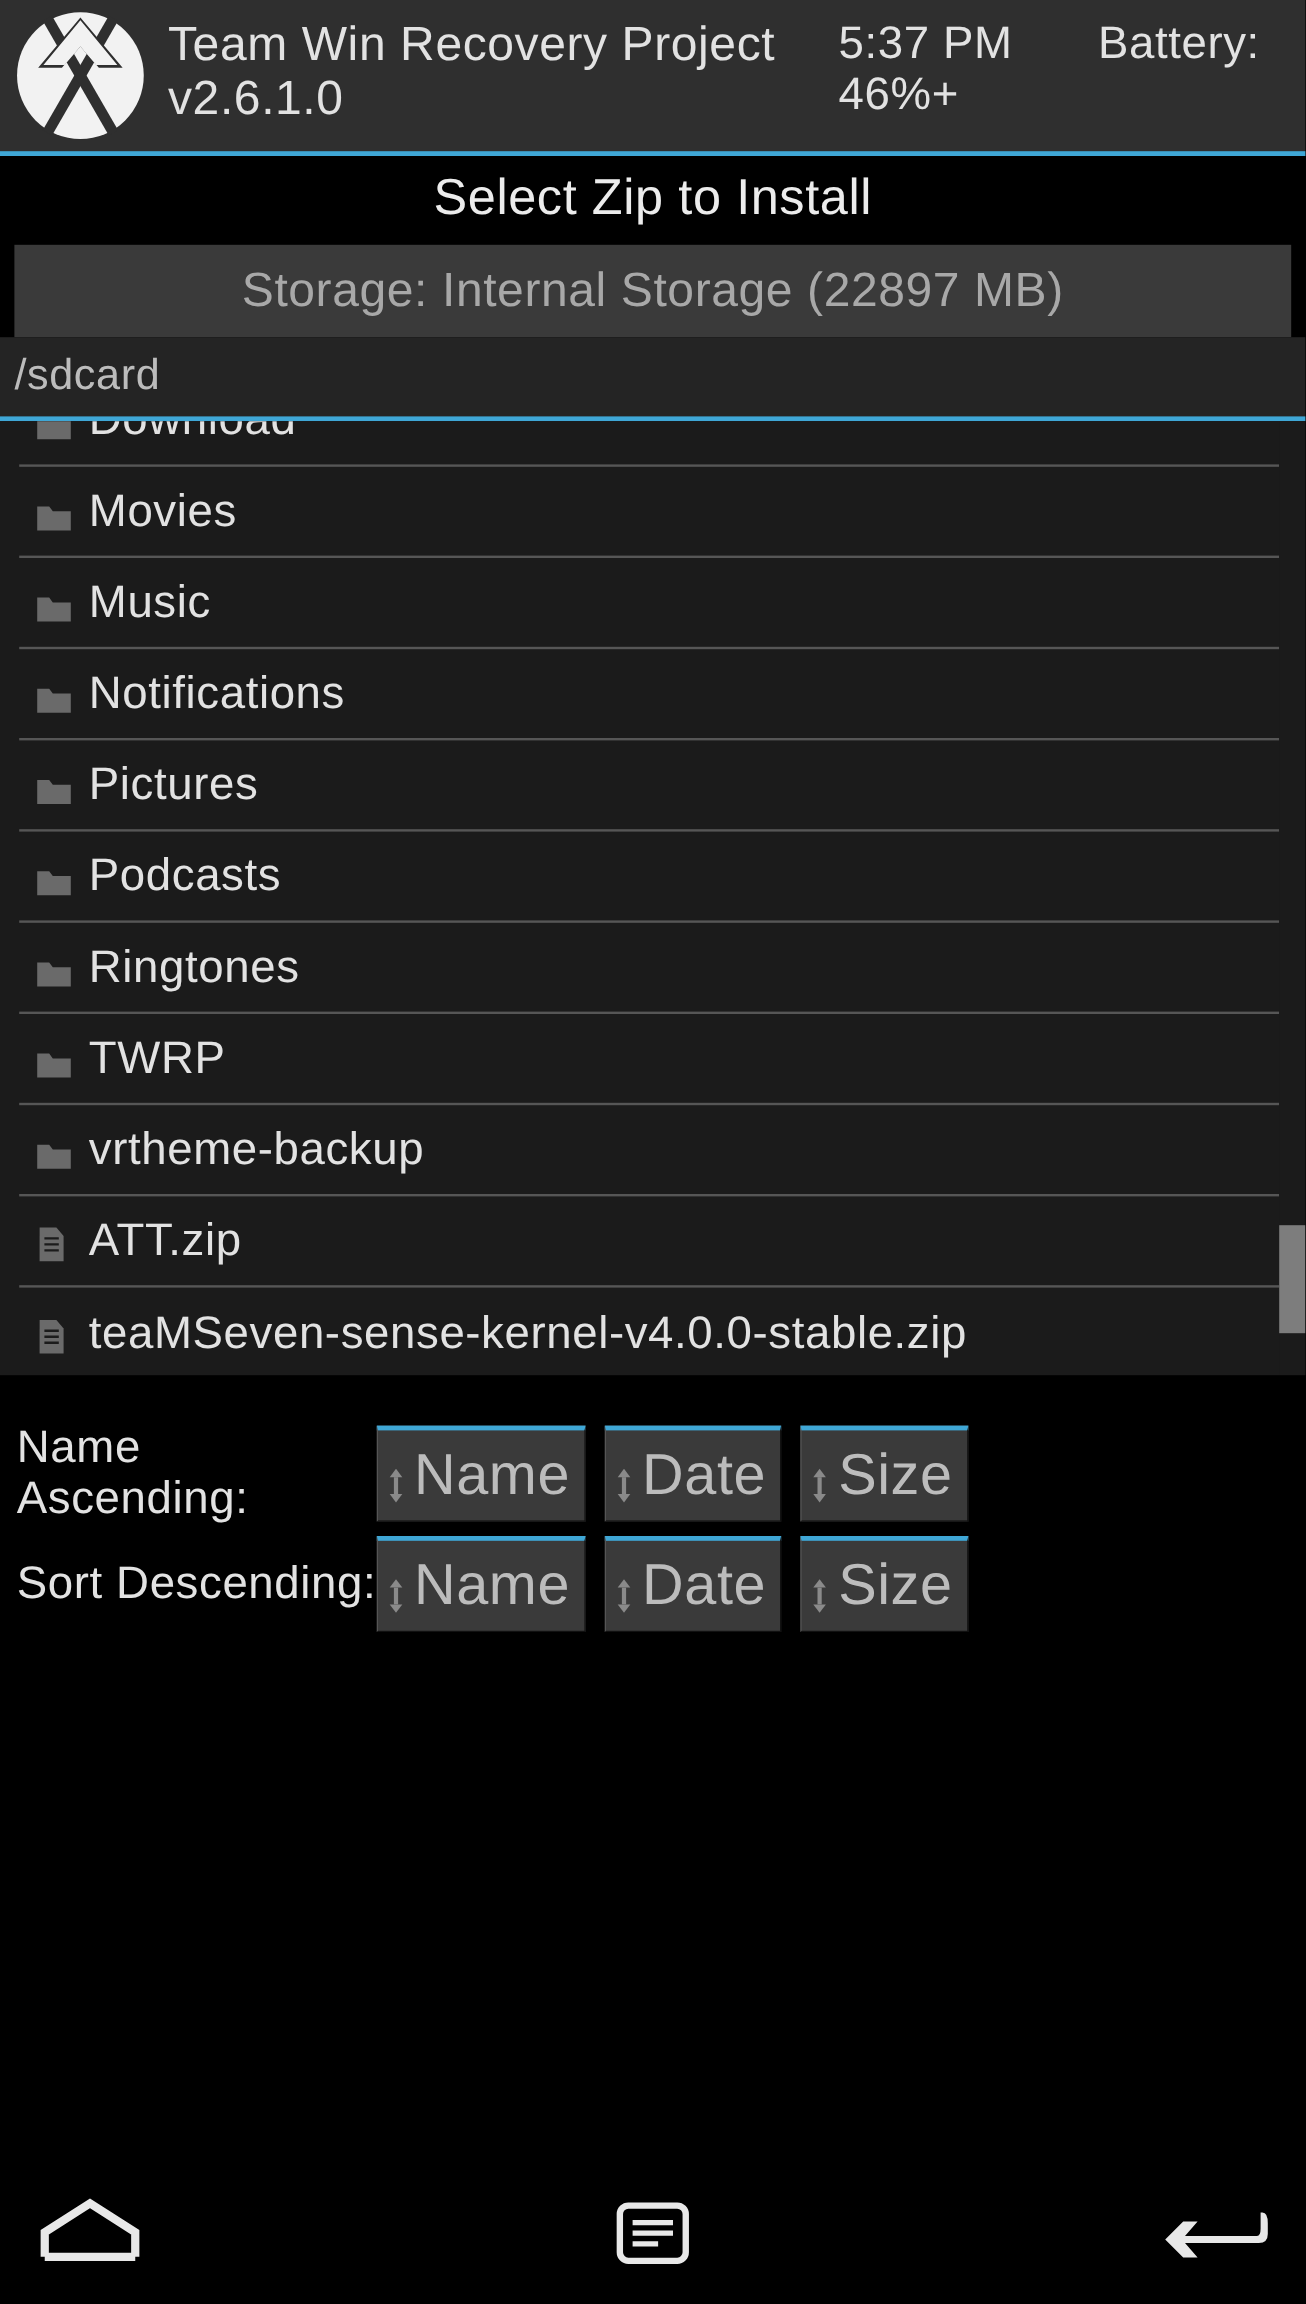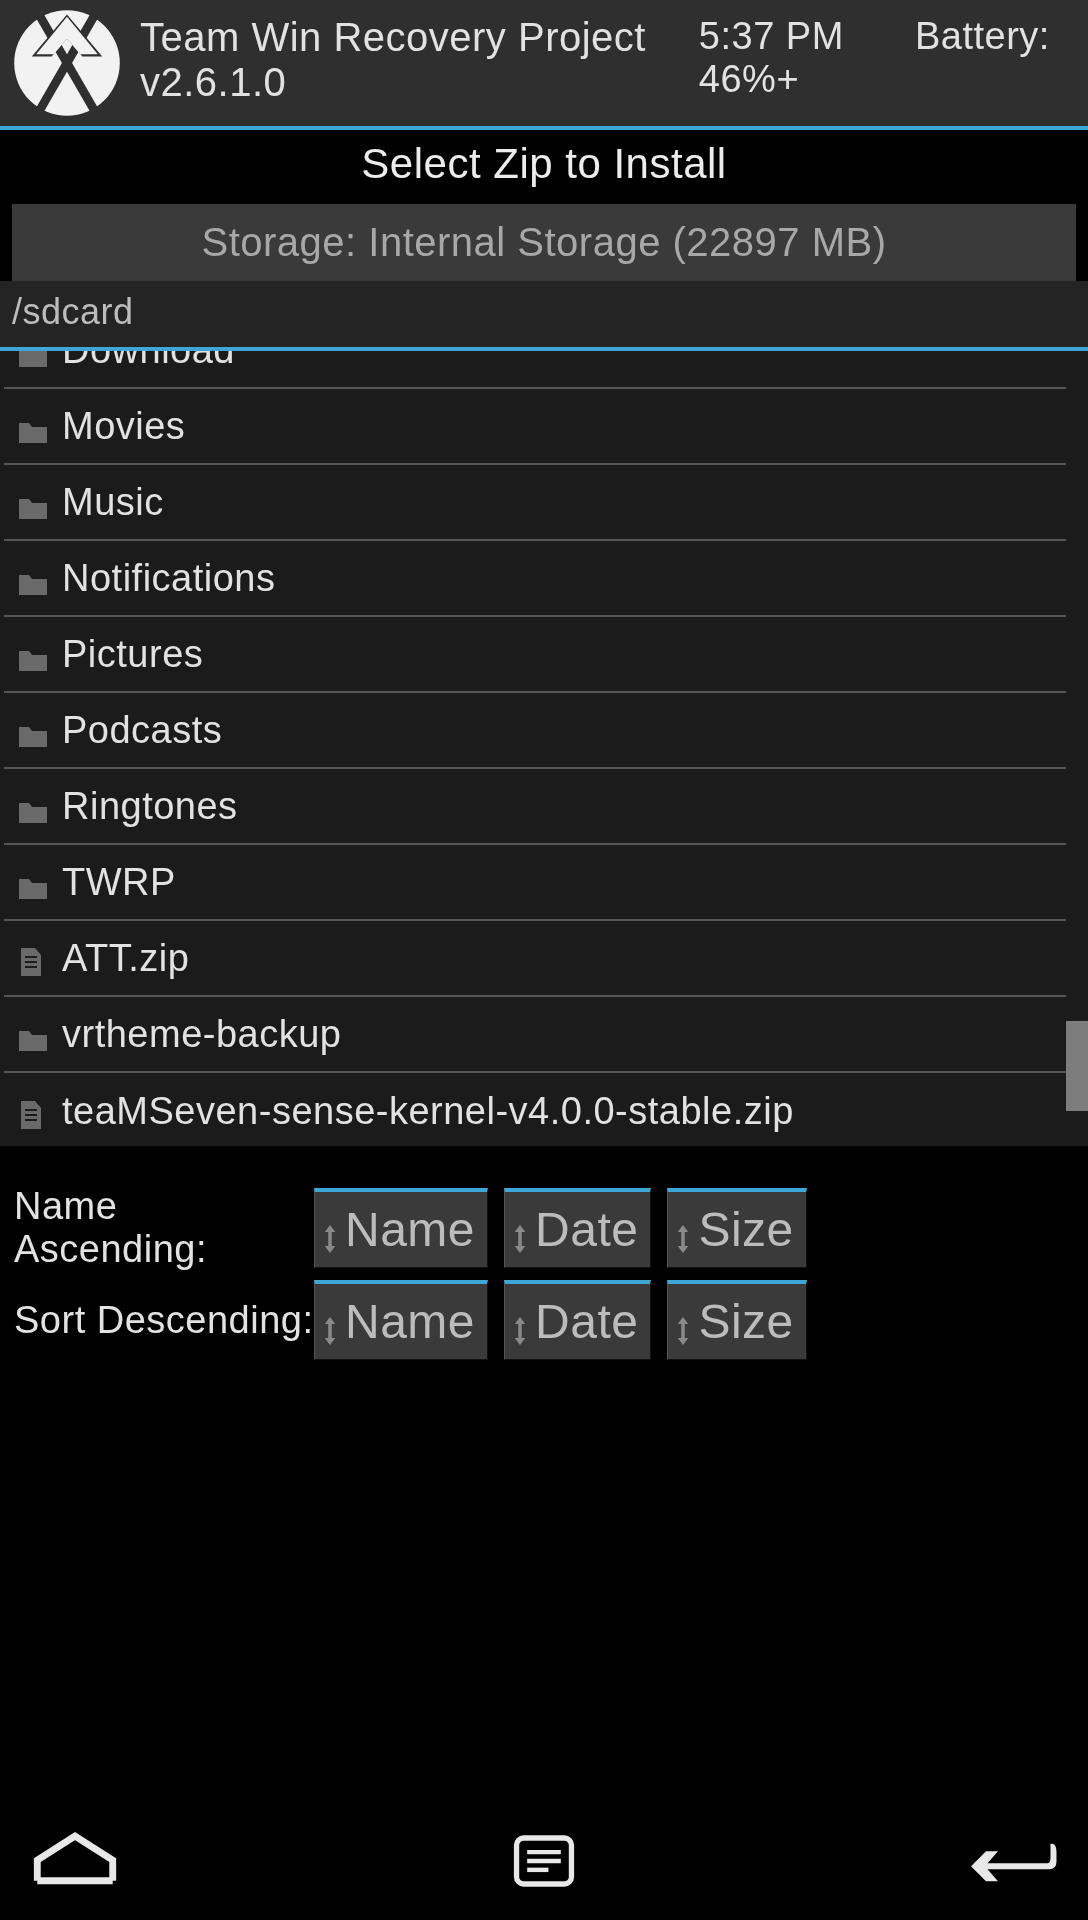--- a/index.html
+++ b/index.html
@@ -63,21 +63,21 @@
   }
 
   
   .file-area {
     position: relative;
     height: 795px;
     background: #1b1b1b;
     overflow: hidden;
   }
   .file-list {
-    position: absolute; left: 4px; right: 22px; top: -38px;
+    position: absolute; left: 16px; right: 22px; top: -38px;
   }
   .file-item {
     display: flex;
     align-items: center;
     height: 76px;
     border-bottom: 2px solid #565656;
     padding-left: 14px;
     font-size: 38px;
     color: #e2e2e2;
   }
@@ -201,33 +201,33 @@
           </svg></span>
         <span>Ringtones</span>
       </div>
       <div class="file-item">
         <span class="icon-slot"><svg viewBox="0 0 30 26" width="30" height="26">
             <path d="M1 4 L11 4 L14 8 L29 8 L29 24 L1 24 Z" fill="#6a6a6a"></path>
           </svg></span>
         <span>TWRP</span>
       </div>
       <div class="file-item">
+        <span class="icon-slot"><svg viewBox="0 0 30 26" width="30" height="26">
+            <path d="M1 4 L11 4 L14 8 L29 8 L29 24 L1 24 Z" fill="#6a6a6a"></path>
+          </svg></span>
+        <span>vrtheme-backup</span>
+      </div>
+      <div class="file-item">
         <span class="icon-slot"><svg viewBox="0 0 26 30" width="26" height="30">
             <path d="M3 1 L17 1 L23 8 L23 29 L3 29 Z" fill="#6a6a6a"></path>
             <line x1="7" y1="10" x2="19" y2="10" stroke="#1b1b1b" stroke-width="2"></line>
             <line x1="7" y1="15" x2="19" y2="15" stroke="#1b1b1b" stroke-width="2"></line>
             <line x1="7" y1="20" x2="19" y2="20" stroke="#1b1b1b" stroke-width="2"></line>
           </svg></span>
         <span>ATT.zip</span>
-      </div>
-      <div class="file-item">
-        <span class="icon-slot"><svg viewBox="0 0 30 26" width="30" height="26">
-            <path d="M1 4 L11 4 L14 8 L29 8 L29 24 L1 24 Z" fill="#6a6a6a"></path>
-          </svg></span>
-        <span>vrtheme-backup</span>
       </div>
       <div class="file-item">
         <span class="icon-slot"><svg viewBox="0 0 26 30" width="26" height="30">
             <path d="M3 1 L17 1 L23 8 L23 29 L3 29 Z" fill="#6a6a6a"></path>
             <line x1="7" y1="10" x2="19" y2="10" stroke="#1b1b1b" stroke-width="2"></line>
             <line x1="7" y1="15" x2="19" y2="15" stroke="#1b1b1b" stroke-width="2"></line>
             <line x1="7" y1="20" x2="19" y2="20" stroke="#1b1b1b" stroke-width="2"></line>
           </svg></span>
         <span>teaMSeven-sense-kernel-v4.0.0-stable.zip</span>
       </div>

